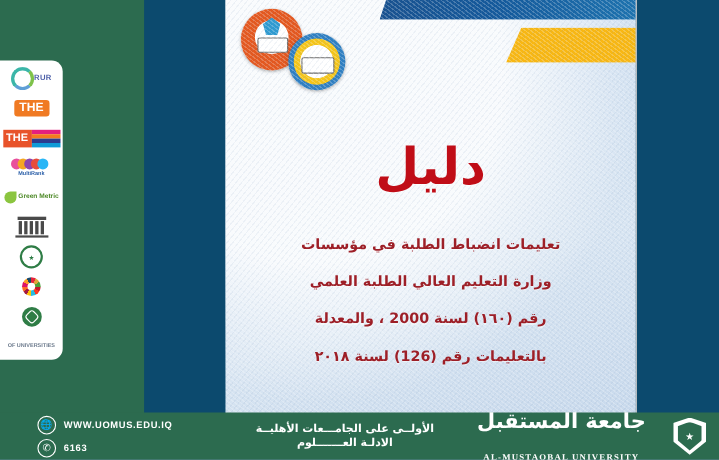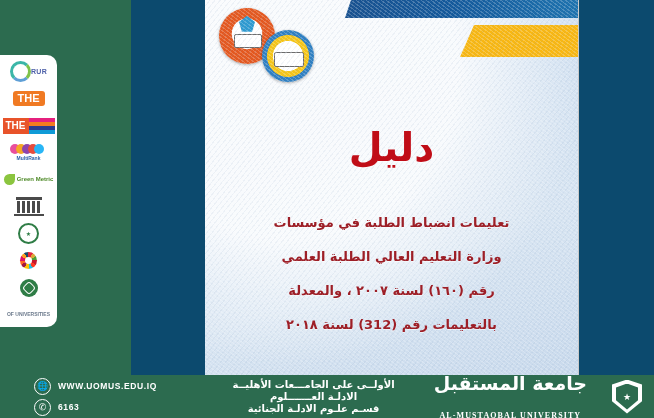--- a/index.html
+++ b/index.html
@@ -181,21 +181,21 @@
   
   .headline-wrap {
     position:absolute;
     left:0; right:0; top:128px;
     text-align:center;
     direction: rtl;
     z-index: 3;
   }
   .title-main {
     font-family: "DejaVu Sans", "Liberation Sans", sans-serif;
-    font-size: 39px;
+    font-size: 46px;
     font-weight: 700;
     color: #c00d17;
     letter-spacing: 0;
     line-height: 1;
     text-shadow: 0 1px 0 rgba(255,255,255,.55);
   }
   .subtitle-block {
     position:absolute;
     left:6px; right:6px; top:216px;
     direction: rtl;
@@ -386,43 +386,42 @@
     <div class="emblem emblem-orange"></div>
     <div class="emblem emblem-blue"></div>
 
     <div class="headline-wrap">
       <div class="title-main">دليل</div>
     </div>
 
     <div class="subtitle-block">
       <div class="sub-line">تعليمات انضباط الطلبة في مؤسسات</div>
       <div class="sub-line">وزارة التعليم العالي الطلبة العلمي</div>
-      <div class="sub-line">رقم (١٦٠) لسنة ٢٠٠٧ ، والمعدلة</div>
-      <div class="sub-line">بالتعليمات رقم (312) لسنة ٢٠١٨</div>
+      <div class="sub-line">رقم (١٦٠) لسنة 2000 ، والمعدلة</div>
+      <div class="sub-line">بالتعليمات رقم (126) لسنة ٢٠١٨</div>
     </div>
 
   </div>
 
   <div class="footer">
 
     <div class="footer-left">
       <div class="contact-row">
         <span class="contact-ico">🌐</span>
         <span class="contact-txt">WWW.UOMUS.EDU.IQ</span>
       </div>
       <div class="contact-row">
         <span class="contact-ico">✆</span>
         <span class="contact-txt">6163</span>
       </div>
     </div>
 
     <div class="footer-center">
       <div class="fc-line">الأولــى على الجامـــعات الأهليــة</div>
       <div class="fc-line">الادلـة العـــــــلوم</div>
-      <div class="fc-line">قسـم علـوم الادلـة الجنائية</div>
     </div>
 
     <div class="footer-right">
       <div class="brand-text">
         <div class="brand-ar">جامعة المستقبل</div>
         <div class="brand-en">AL-MUSTAQBAL  UNIVERSITY</div>
       </div>
       <div class="brand-shield">
         <div class="brand-shield-in">★</div>
       </div>

